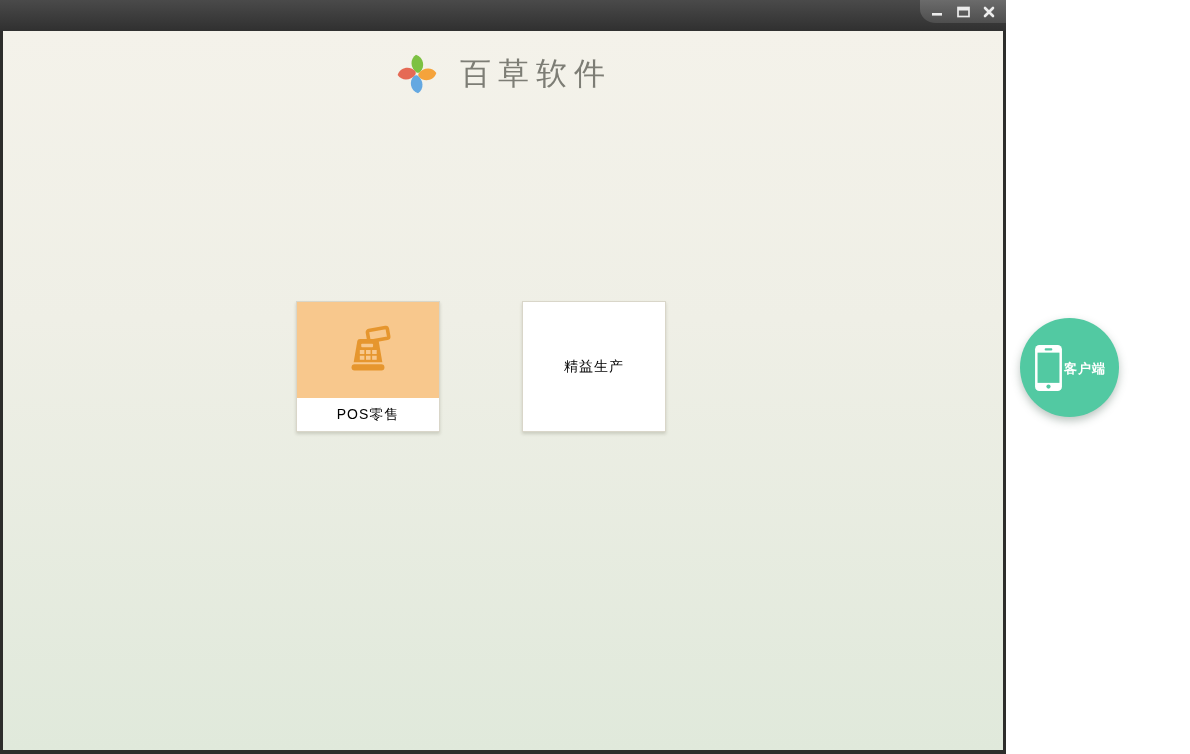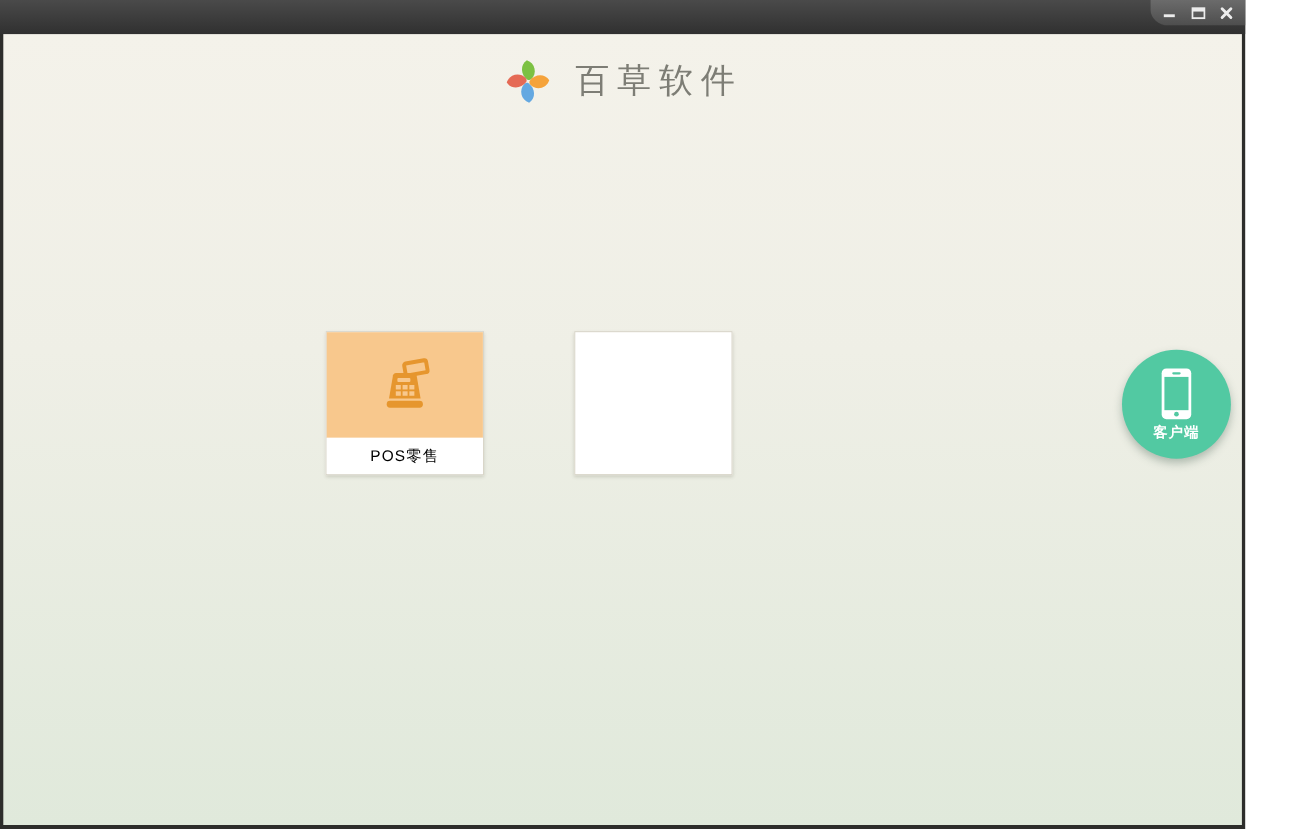--- a/index.html
+++ b/index.html
@@ -1,17 +1,17 @@
 <!DOCTYPE html>
 <html><head>
 <meta charset="utf-8">
 <style>
   html,body{margin:0;padding:0;width:1190px;height:754px;overflow:hidden;
     font-family:"Liberation Sans", sans-serif;}
-  .window{position:relative;width:1132px;height:754px;background:#2d2d2b;}
+  .window{position:relative;width:1006px;height:754px;background:#2d2d2b;}
 
   
   .titlebar{position:absolute;top:0;left:0;right:0;height:31px;
     background:linear-gradient(#4a4a4a,#303030);}
   .controls-panel{position:absolute;top:0;right:0;width:86px;height:23px;
     background:linear-gradient(#6b6b6b,#4e4e4e);
     border-bottom-left-radius:16px 14px;
     display:flex;align-items:center;justify-content:flex-end;
     padding-right:8px;box-sizing:border-box;gap:8px;}
   .ctrl-btn{width:18px;height:16px;display:flex;align-items:center;justify-content:center;
@@ -34,21 +34,21 @@
   .tile{height:96px;display:flex;align-items:center;justify-content:center;}
   .tile-orange{background:#f8c88d;}
   .tile-green{background:#a9e084;}
   .card-label{flex:1;display:flex;align-items:center;justify-content:center;
     font-size:14px;color:#000000;letter-spacing:1px;background:#fff;}
 
   
   .client-btn{position:absolute;left:1017px;top:287px;width:99px;height:99px;
     border-radius:50%;background:#52c9a2;border:none;cursor:pointer;
     box-shadow:0 4px 8px rgba(60,90,75,.35);
-    display:flex;flex-direction:column;align-items:center;justify-content:center;
+    display:flex;flex-direction:row;align-items:center;justify-content:center;
     padding:0;}
   .client-label{font-size:13px;font-weight:bold;color:#ffffff;letter-spacing:1px;
     margin-top:2px;font-family:"Liberation Sans", sans-serif;}
 </style>
 </head>
 <body>
 
 <div class="window">
 
   <div class="titlebar">
@@ -103,20 +103,21 @@
             <rect x="29.6" y="36.8" width="5.4" height="4.8" fill="#f8c88d"></rect>
             <rect x="36.9" y="36.8" width="5.4" height="4.8" fill="#f8c88d"></rect>
             <rect x="12.5" y="47" width="39" height="7.4" rx="3.6" fill="#e6962e"></rect>
           </svg>
         </div>
         <div class="card-label">POS零售</div>
       </div>
 
 
       <div class="card">
+        <div class="card-label">精益生产</div>
       </div>
 
     </div>
 
     <button class="client-btn">
       <svg width="31" height="48" viewBox="0 0 32 50">
         <rect x="2" y="1" width="28" height="48" rx="4.5" fill="#ffffff"></rect>
         <rect x="12" y="4.5" width="8" height="2.2" rx="1.1" fill="#52c9a2"></rect>
         <rect x="4.6" y="9" width="22.8" height="31.5" fill="#52c9a2"></rect>
         <circle cx="16" cy="44.3" r="2.2" fill="#52c9a2"></circle>

